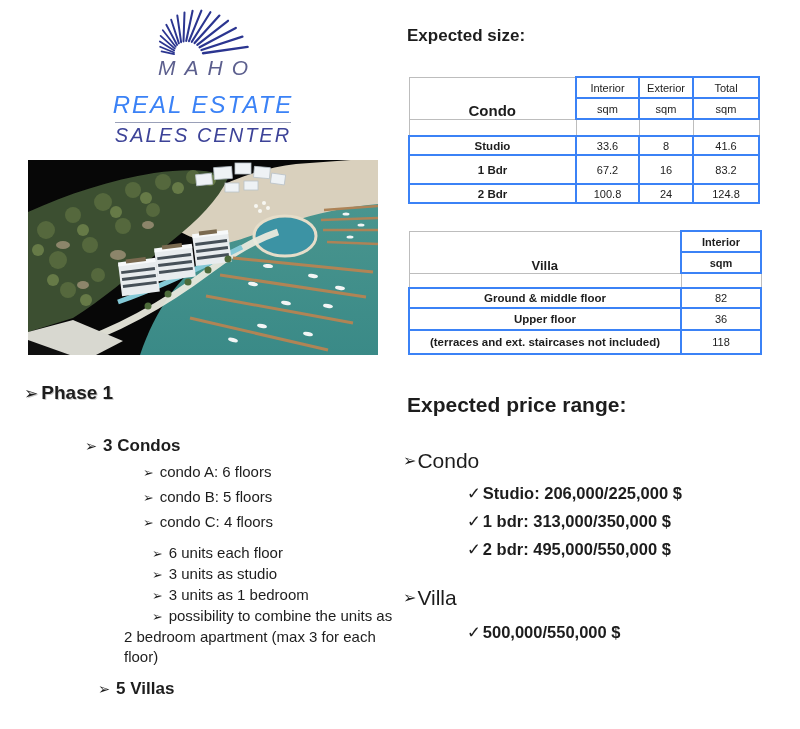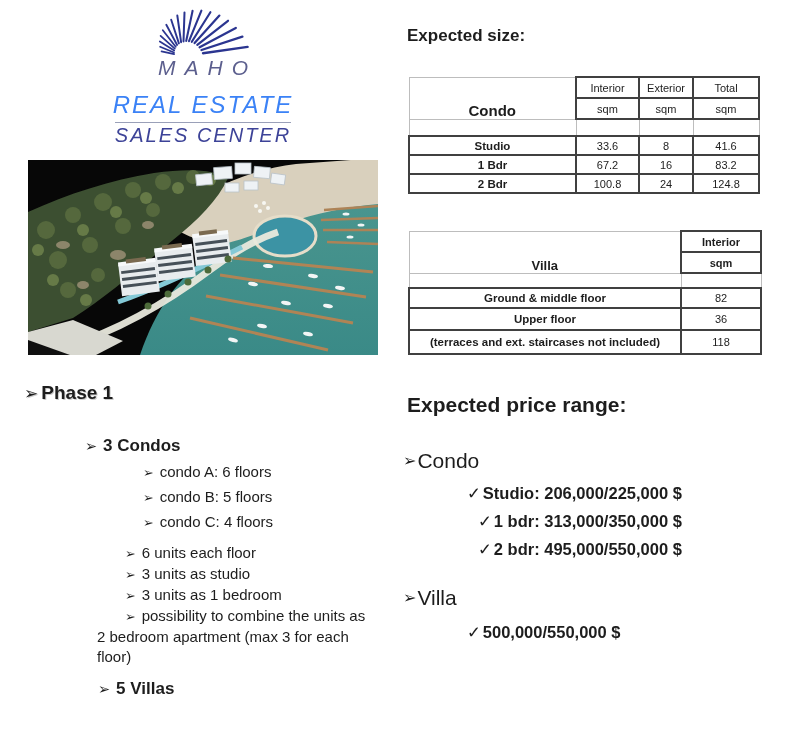--- a/index.html
+++ b/index.html
@@ -16,48 +16,48 @@
 
   
   .render-img{position:absolute;left:28px;top:160px;width:350px;height:195px;}
 
   
   .phase-title{position:absolute;left:24px;top:382px;font-size:19px;font-weight:bold;
                text-shadow:1px 1px 0 rgba(160,160,160,.55);}
   .phase-title .ttl{}
   .condos-heading{position:absolute;left:85px;top:436px;font-size:17px;font-weight:bold;}
   .floors{position:absolute;left:143px;top:460px;font-size:15px;line-height:24px;}
-  .units{position:absolute;left:97px;top:543px;width:270px;font-size:15px;line-height:20px;}
+  .units{position:absolute;left:124px;top:543px;width:270px;font-size:15px;line-height:20px;}
   .u-item{text-indent:28px;}
   .villas-heading{position:absolute;left:98px;top:679px;font-size:17px;font-weight:bold;}
   .arr{font-size:0.85em;margin-right:6px;}
   .phase-title .arr{margin-right:3px;font-size:0.9em;}
 
   
   .size-title{position:absolute;left:407px;top:26px;font-size:17px;font-weight:bold;}
   .price-title{position:absolute;left:407px;top:393px;font-size:21px;font-weight:bold;}
 
   table.sheet{border-collapse:collapse;position:absolute;table-layout:fixed;}
   table.sheet td{padding:0;text-align:center;font-size:11px;overflow:hidden;white-space:nowrap;}
-  td.dark{border:2px solid #404040;}
+  td.dark{border:2px solid #3b82f6;}
   td.light{border:1px solid #bdbdbd;}
   td.hdrbig{font-weight:bold;vertical-align:bottom;padding-bottom:2px;}
   .t-condo{left:408px;top:76px;}
   .t-villa{left:408px;top:230px;}
   .t-condo td.lbl,.t-villa td.lbl{font-weight:bold;font-size:11.5px;}
   .t-condo .hdrbig{font-size:15px;}
   .t-villa .hdrbig{font-size:13px;}
   .t-villa .colhdr{font-weight:bold;}
   .t-villa td.small-lbl{font-size:11.5px;font-weight:bold;}
 
   .price-head{position:absolute;font-size:21px;}
   .price-head .arr{font-size:16px;margin-right:1px;vertical-align:2px;}
   .ph-condo{left:403px;top:449px;}
   .ph-villa{left:403px;top:586px;}
-  .price-list{position:absolute;left:467px;font-size:16.5px;font-weight:bold;line-height:28px;text-align:right;}
+  .price-list{position:absolute;left:467px;font-size:16.5px;font-weight:bold;line-height:28px;}
   .pl-condo{top:479px;}
   .pl-villa{top:618px;}
   .chk{font-weight:bold;margin-right:2px;}
 </style>
 </head>
 <body>
 
 <div class="page">
 
   <div class="logo">
@@ -275,21 +275,21 @@
           <td class="light"></td>
       <td class="light"></td>
           <td class="light"></td>
     </tr>
     <tr style="height:19px">
       <td class="dark lbl">Studio</td>
       <td class="dark">33.6</td>
       <td class="dark">8</td>
       <td class="dark">41.6</td>
     </tr>
-    <tr style="height:19px">
+    <tr style="height:29px">
       <td class="dark lbl">1 Bdr</td>
       <td class="dark">67.2</td>
       <td class="dark">16</td>
       <td class="dark">83.2</td>
     </tr>
     <tr style="height:19px">
       <td class="dark lbl">2 Bdr</td>
       <td class="dark">100.8</td>
       <td class="dark">24</td>
       <td class="dark">124.8</td>

